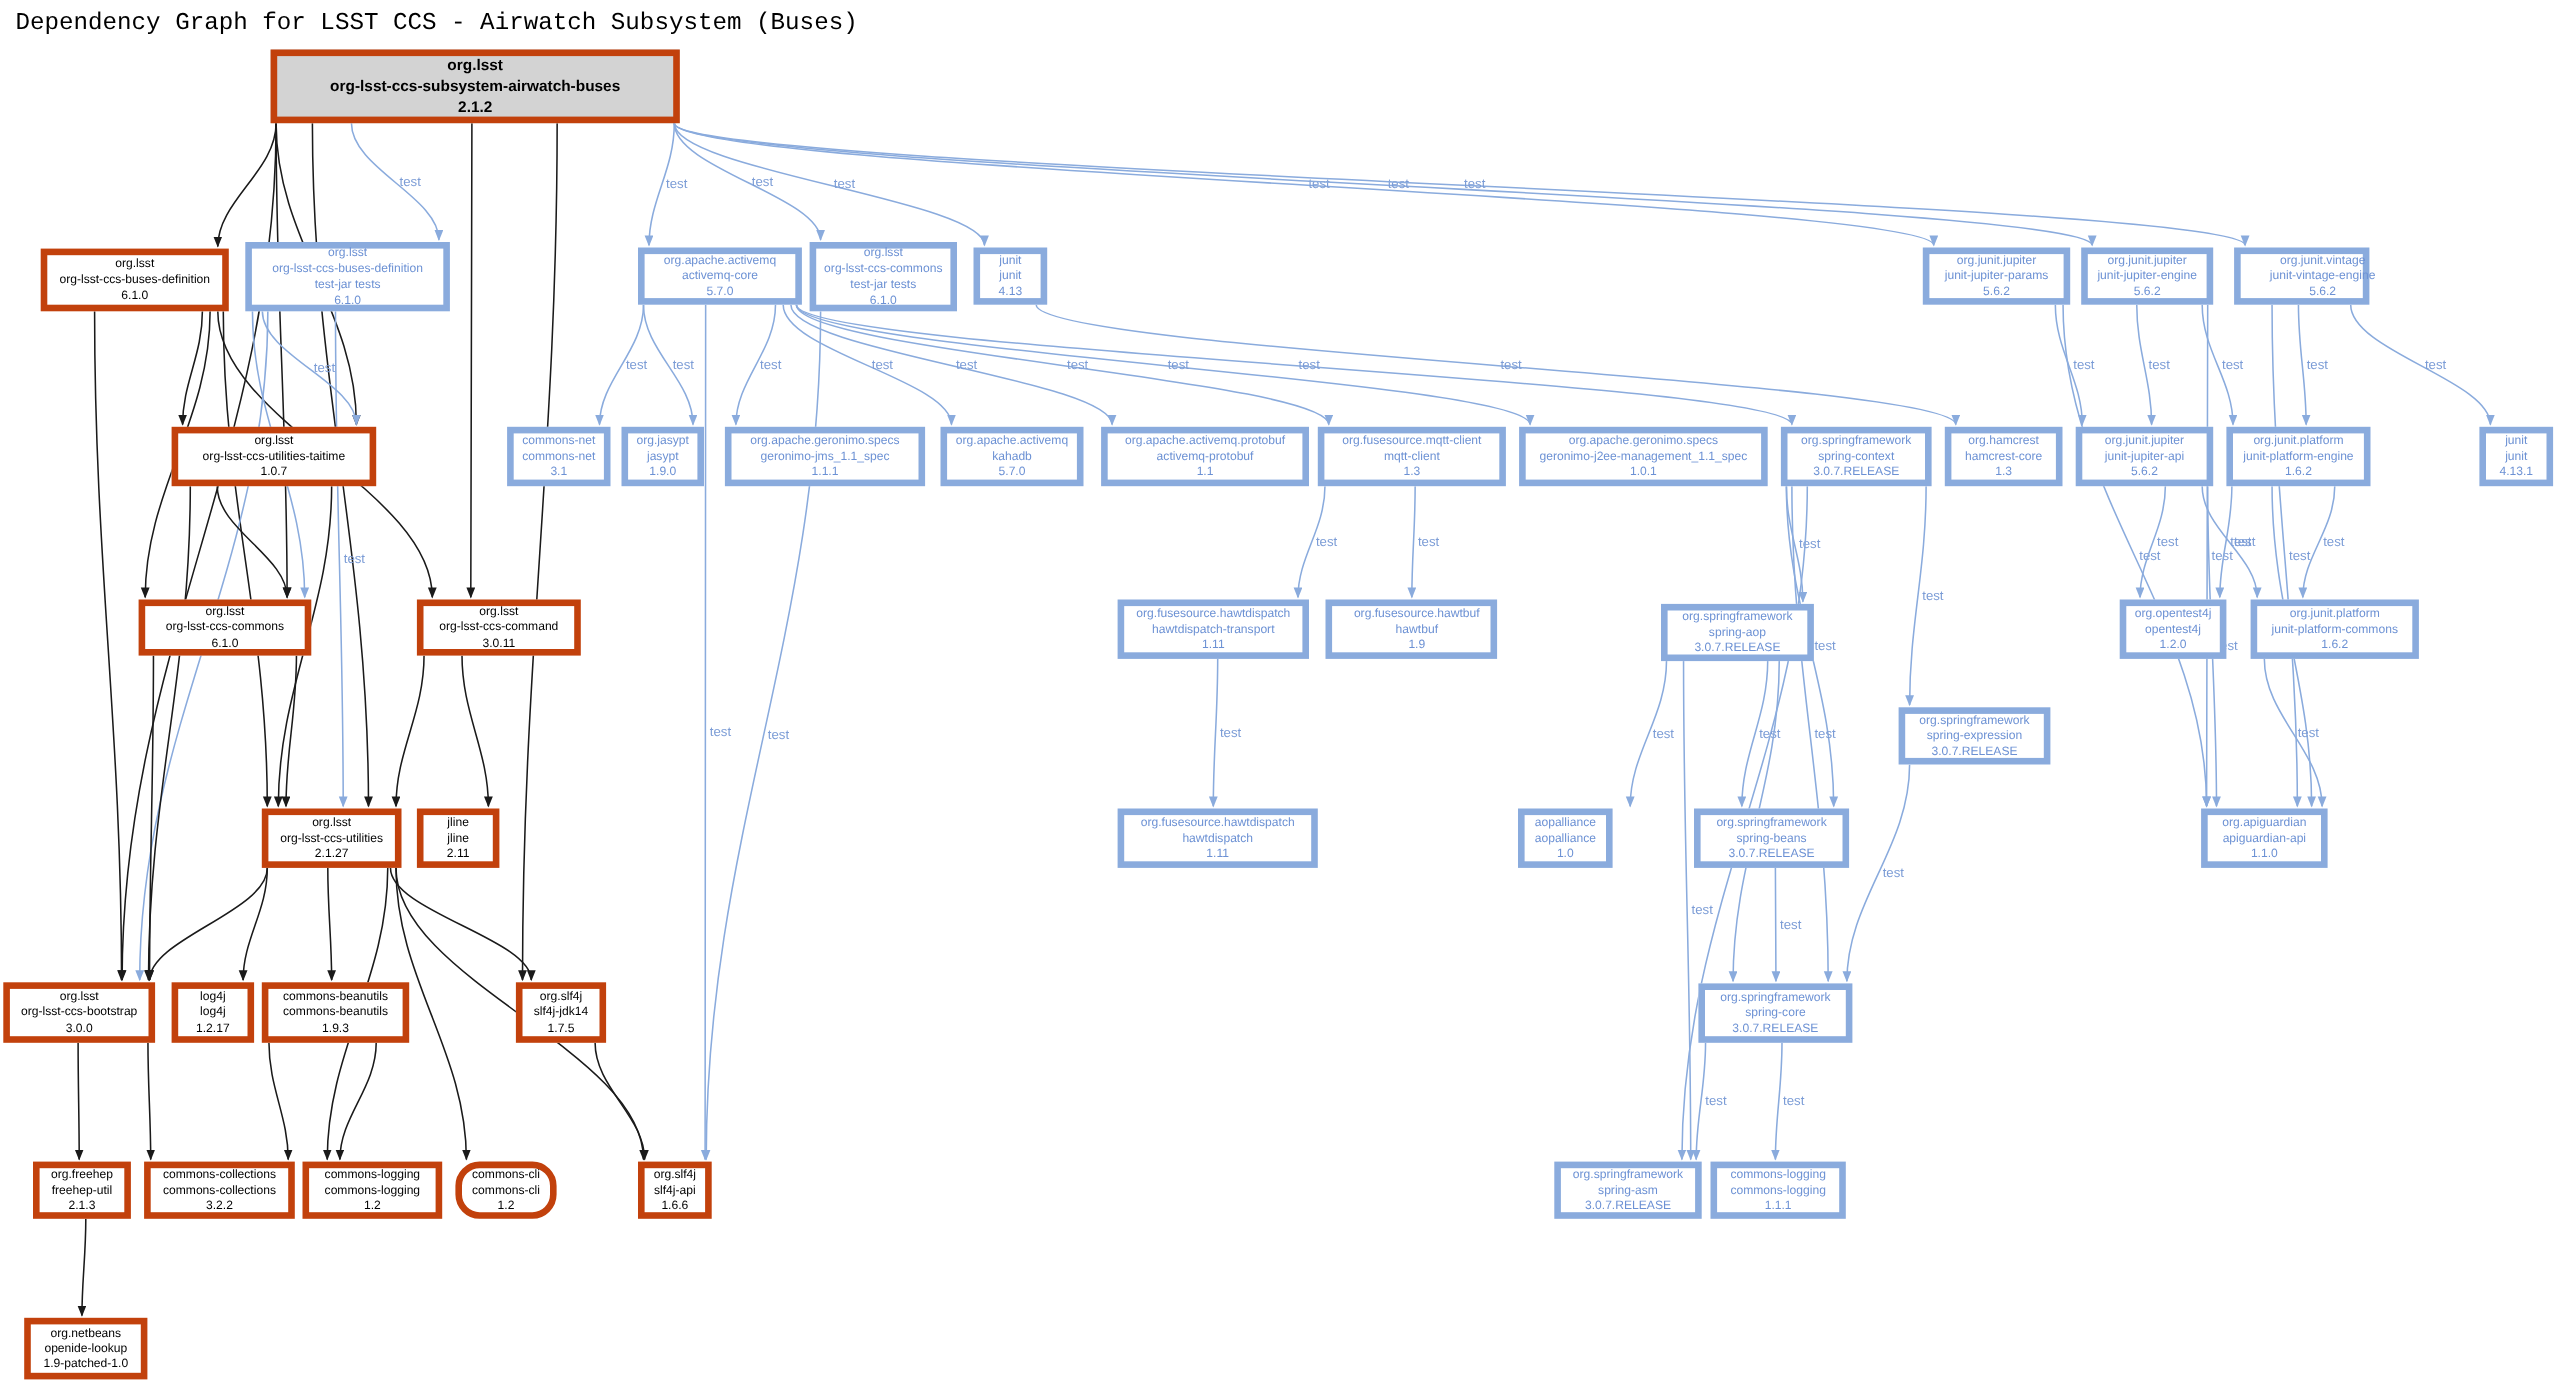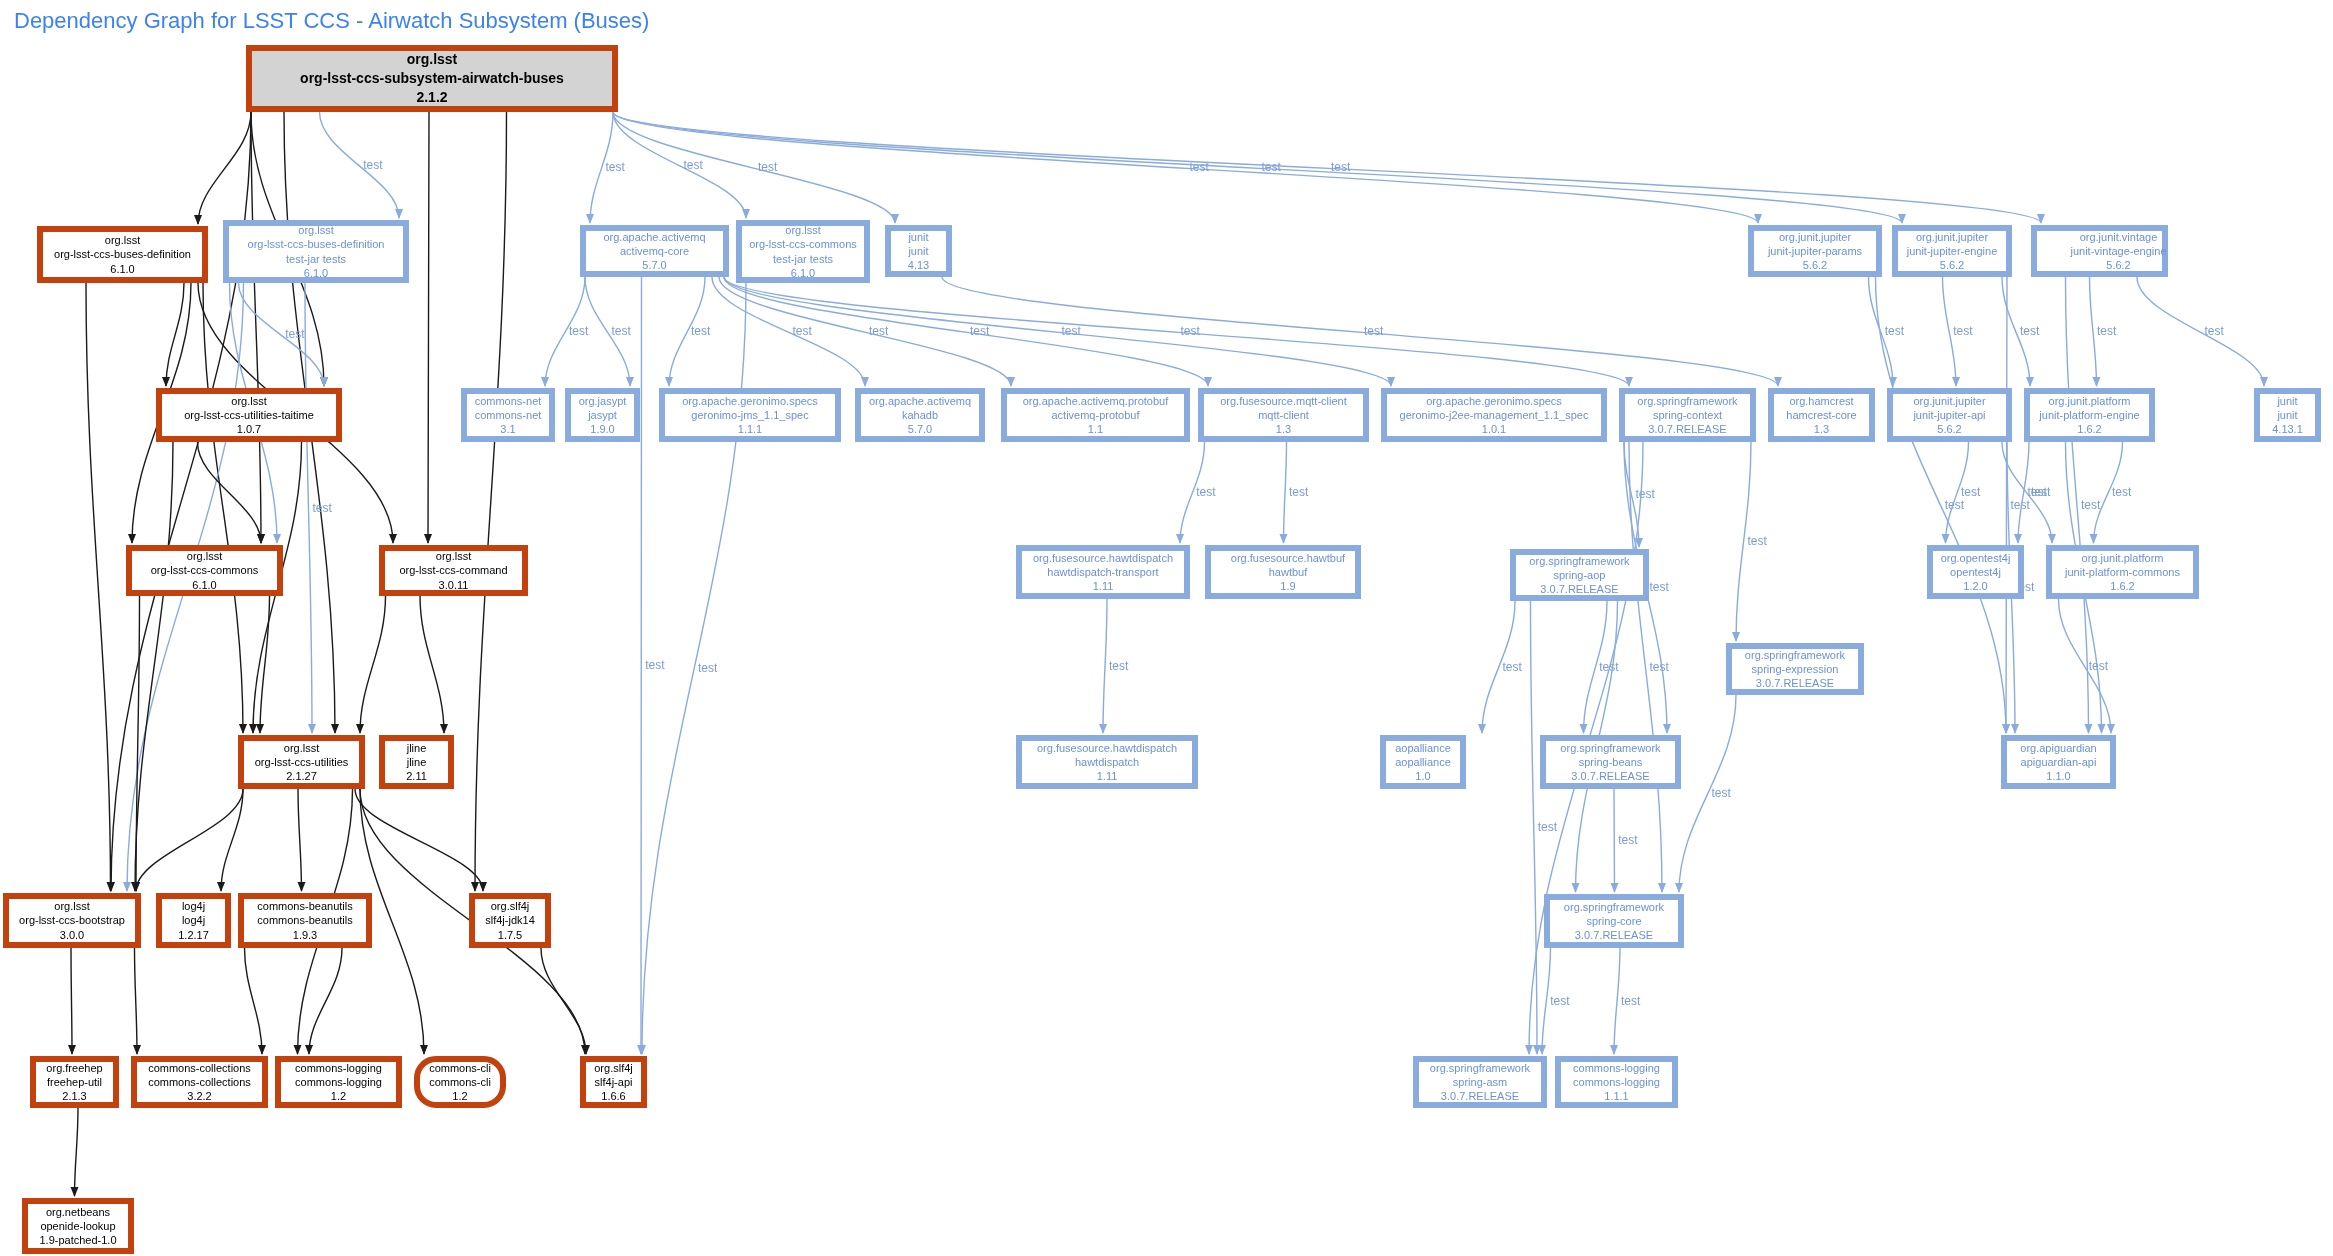--- a/index.html
+++ b/index.html
@@ -9,23 +9,23 @@
     width: 2333px;
     height: 1256px;
     background: #ffffff;
     font-family: "Liberation Sans", sans-serif;
     overflow: hidden;
   }
   #graph-title {
     position: absolute;
     left: 14px;
     top: 8px;
-    font-family: Liberation Sans, sans-serif;
+    font-family: Liberation Mono, monospace;
     font-size: 22px;
-    color: #3b82f6;
+    color: #000000;
     white-space: nowrap;
   }
   #edge-layer { position:absolute; left:0; top:0; }
   .edge { fill:none; stroke-width:1.4px; }
   .edge.compile { stroke:#1a1a1a; }
   .edge.test    { stroke:#8aabdd; }
   .elabel { font-family:"Liberation Sans",sans-serif; font-size:12px; fill:#7b9cd6; }
   #node-layer { position:absolute; left:0; top:0; width:100%; height:100%; pointer-events:none; }
   .node {
     position:absolute;
@@ -242,21 +242,21 @@
       <div class="node test" style="left: 1748px; top: 225px; width: 134px; height: 52px;">
         <div class="nl">org.junit.jupiter</div>
         <div class="nl">junit-jupiter-params</div>
         <div class="nl">5.6.2</div>
       </div>
       <div class="node test" style="left: 1892px; top: 225px; width: 120px; height: 52px;">
         <div class="nl">org.junit.jupiter</div>
         <div class="nl">junit-jupiter-engine</div>
         <div class="nl">5.6.2</div>
       </div>
-      <div class="node test" style="left: 2031px; top: 225px; width: 137px; height: 52px; padding-left: 40px;">
+      <div class="node test" style="left: 2031px; top: 225px; width: 123px; height: 52px; padding-left: 40px;">
         <div class="nl">org.junit.vintage</div>
         <div class="nl">junit-vintage-engine</div>
         <div class="nl">5.6.2</div>
       </div>
       <div class="node main" style="left: 156px; top: 388px; width: 186px; height: 54px;">
         <div class="nl">org.lsst</div>
         <div class="nl">org-lsst-ccs-utilities-taitime</div>
         <div class="nl">1.0.7</div>
       </div>
       <div class="node test" style="left: 461px; top: 388px; width: 94px; height: 54px;">

